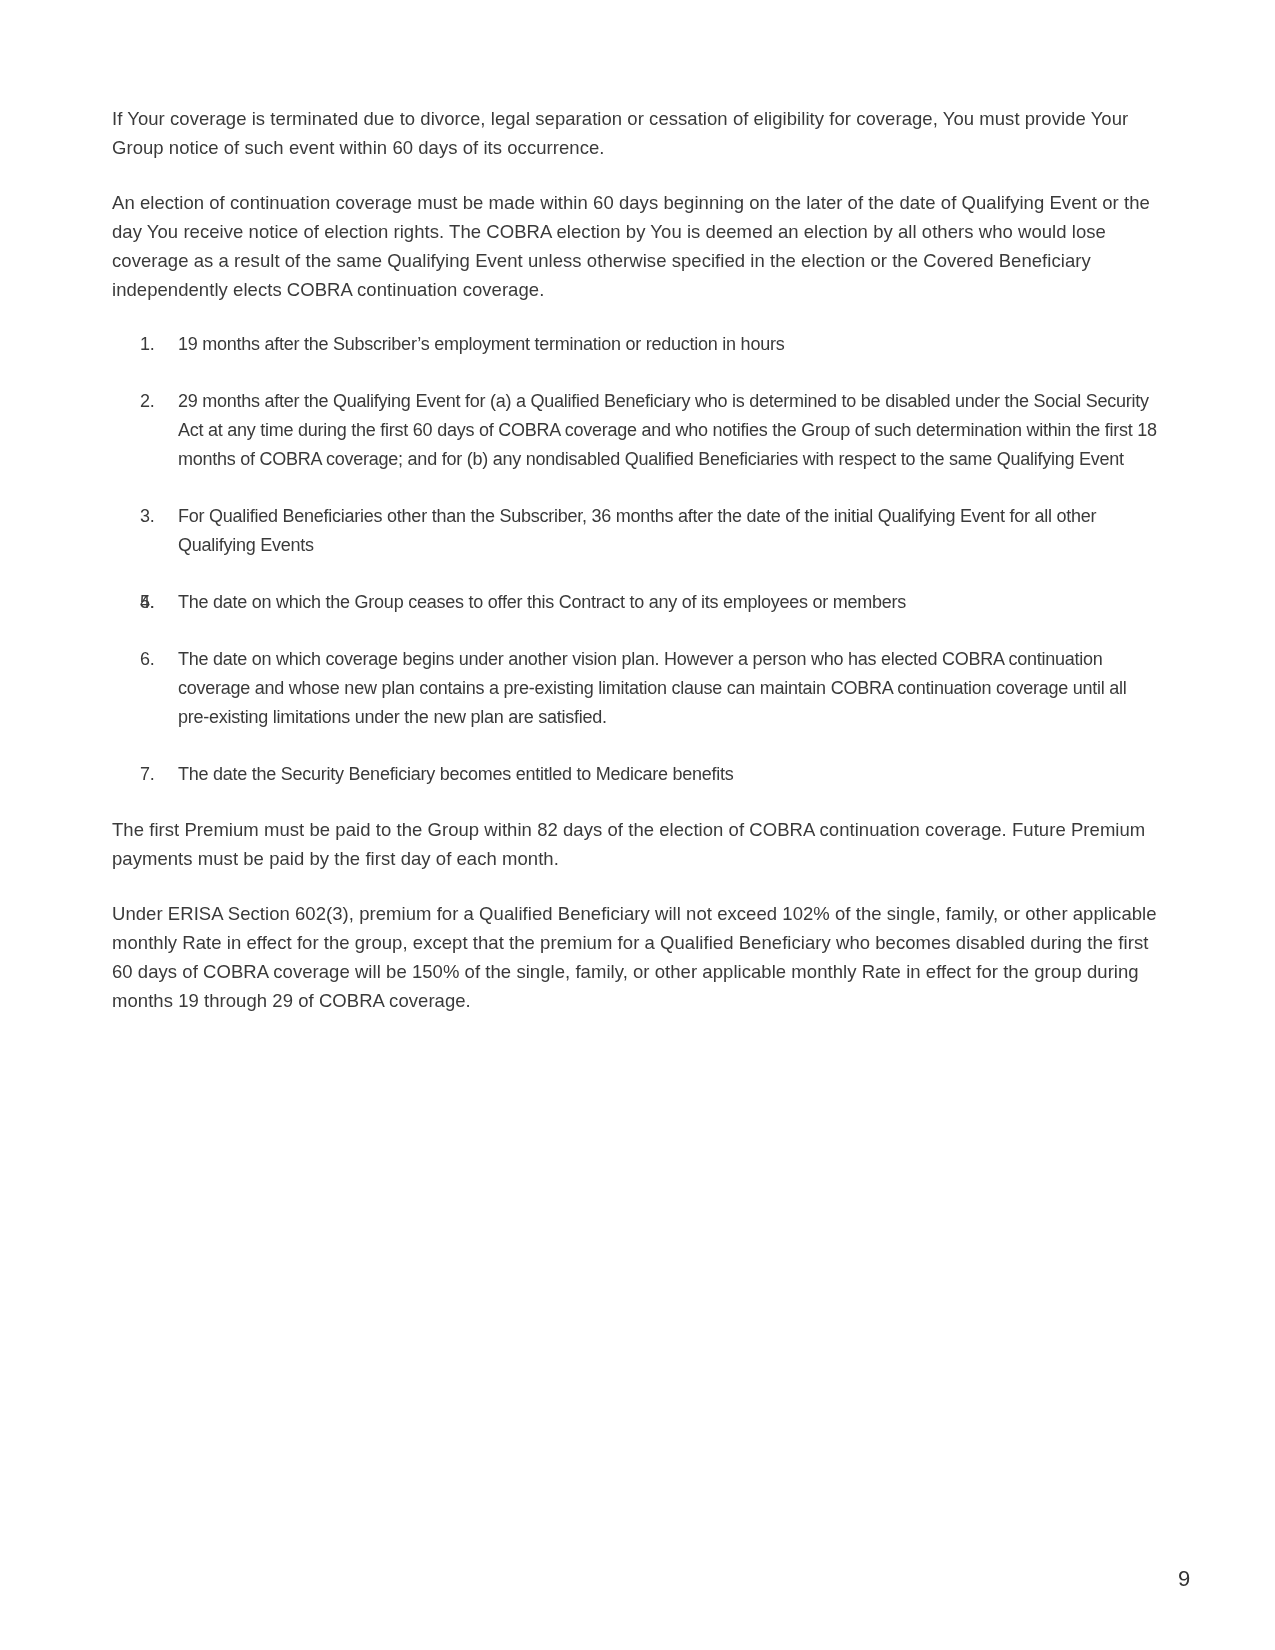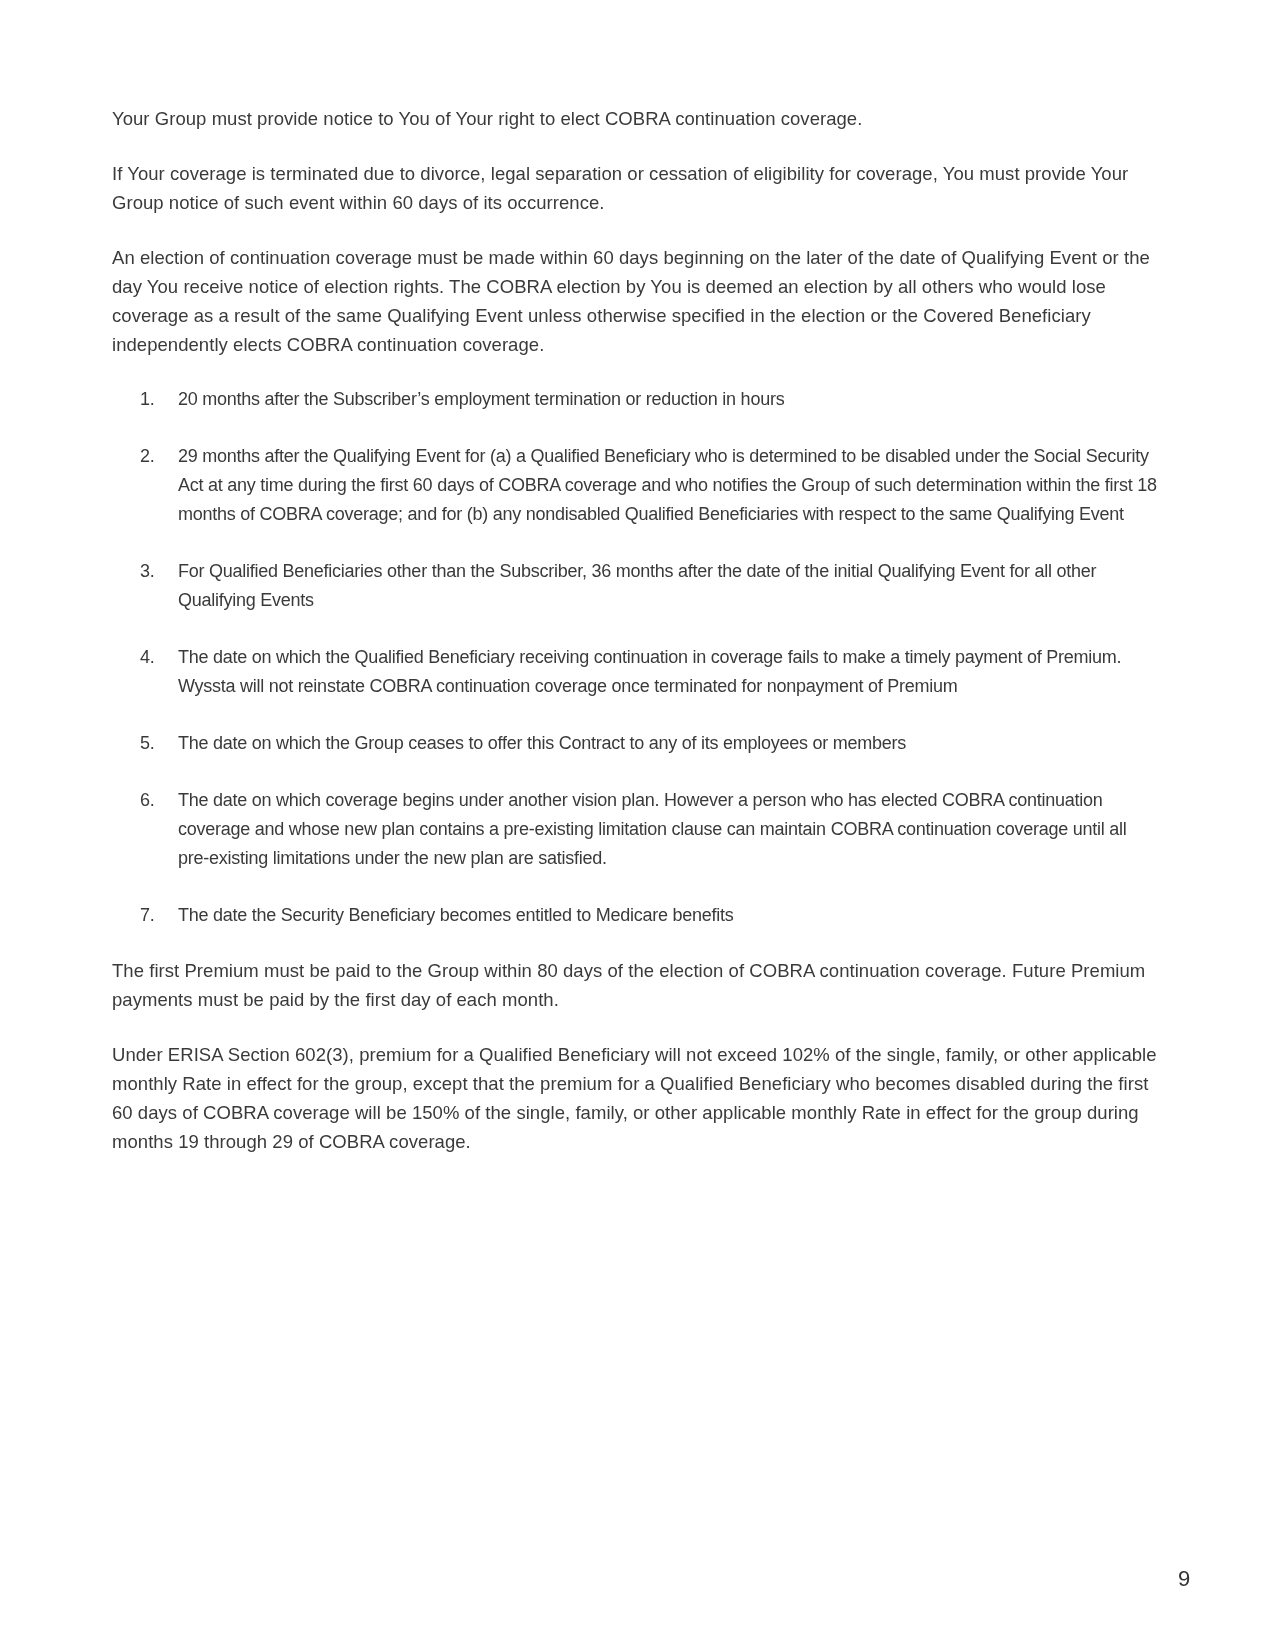--- a/index.html
+++ b/index.html
@@ -54,52 +54,50 @@
       top: 1566px;
       font-size: 22px;
       color: #333;
       font-family: "Liberation Sans", sans-serif;
     }
   </style>
 </head>
 <body>
 
 <div class="page">
-  <p class="para">Your Group must provide notice to You of Your right to elect COBRA continuation coverage.</p>
   <p class="para">If Your coverage is terminated due to divorce, legal separation or cessation of eligibility for coverage, You must provide Your Group notice of such event within 60 days of its occurrence.</p>
   <p class="para">An election of continuation coverage must be made within 60 days beginning on the later of the date of Qualifying Event or the day You receive notice of election rights. The COBRA election by You is deemed an election by all others who would lose coverage as a result of the same Qualifying Event unless otherwise specified in the election or the Covered Beneficiary independently elects COBRA continuation coverage.</p>
 
   <ol class="list">
     <li class="list-item">
       <span class="list-num">1.</span>
-      <span>20 months after the Subscriber’s employment termination or reduction in hours</span>
+      <span>19 months after the Subscriber’s employment termination or reduction in hours</span>
     </li>
     <li class="list-item">
       <span class="list-num">2.</span>
       <span>29 months after the Qualifying Event for (a) a Qualified Beneficiary who is determined to be disabled under the Social Security Act at any time during the first 60 days of COBRA coverage and who notifies the Group of such determination within the first 18 months of COBRA coverage; and for (b) any nondisabled Qualified Beneficiaries with respect to the same Qualifying Event</span>
     </li>
     <li class="list-item">
       <span class="list-num">3.</span>
       <span>For Qualified Beneficiaries other than the Subscriber, 36 months after the date of the initial Qualifying Event for all other Qualifying Events</span>
     </li>
     <li class="list-item">
       <span class="list-num">4.</span>
-      <span>The date on which the Qualified Beneficiary receiving continuation in coverage fails to make a timely payment of Premium. Wyssta will not reinstate COBRA continuation coverage once terminated for nonpayment of Premium</span>
     </li>
     <li class="list-item">
       <span class="list-num">5.</span>
       <span>The date on which the Group ceases to offer this Contract to any of its employees or members</span>
     </li>
     <li class="list-item">
       <span class="list-num">6.</span>
       <span>The date on which coverage begins under another vision plan. However a person who has elected COBRA continuation coverage and whose new plan contains a pre-existing limitation clause can maintain COBRA continuation coverage until all pre-existing limitations under the new plan are satisfied.</span>
     </li>
     <li class="list-item">
       <span class="list-num">7.</span>
       <span>The date the Security Beneficiary becomes entitled to Medicare benefits</span>
     </li>
   </ol>
 
-  <p class="para">The first Premium must be paid to the Group within 80 days of the election of COBRA continuation coverage. Future Premium payments must be paid by the first day of each month.</p>
+  <p class="para">The first Premium must be paid to the Group within 82 days of the election of COBRA continuation coverage. Future Premium payments must be paid by the first day of each month.</p>
   <p class="para">Under ERISA Section 602(3), premium for a Qualified Beneficiary will not exceed 102% of the single, family, or other applicable monthly Rate in effect for the group, except that the premium for a Qualified Beneficiary who becomes disabled during the first 60 days of COBRA coverage will be 150% of the single, family, or other applicable monthly Rate in effect for the group during months 19 through 29 of COBRA coverage.</p>
 </div>
 
 <div class="page-number">9</div>
 
 </body></html>

